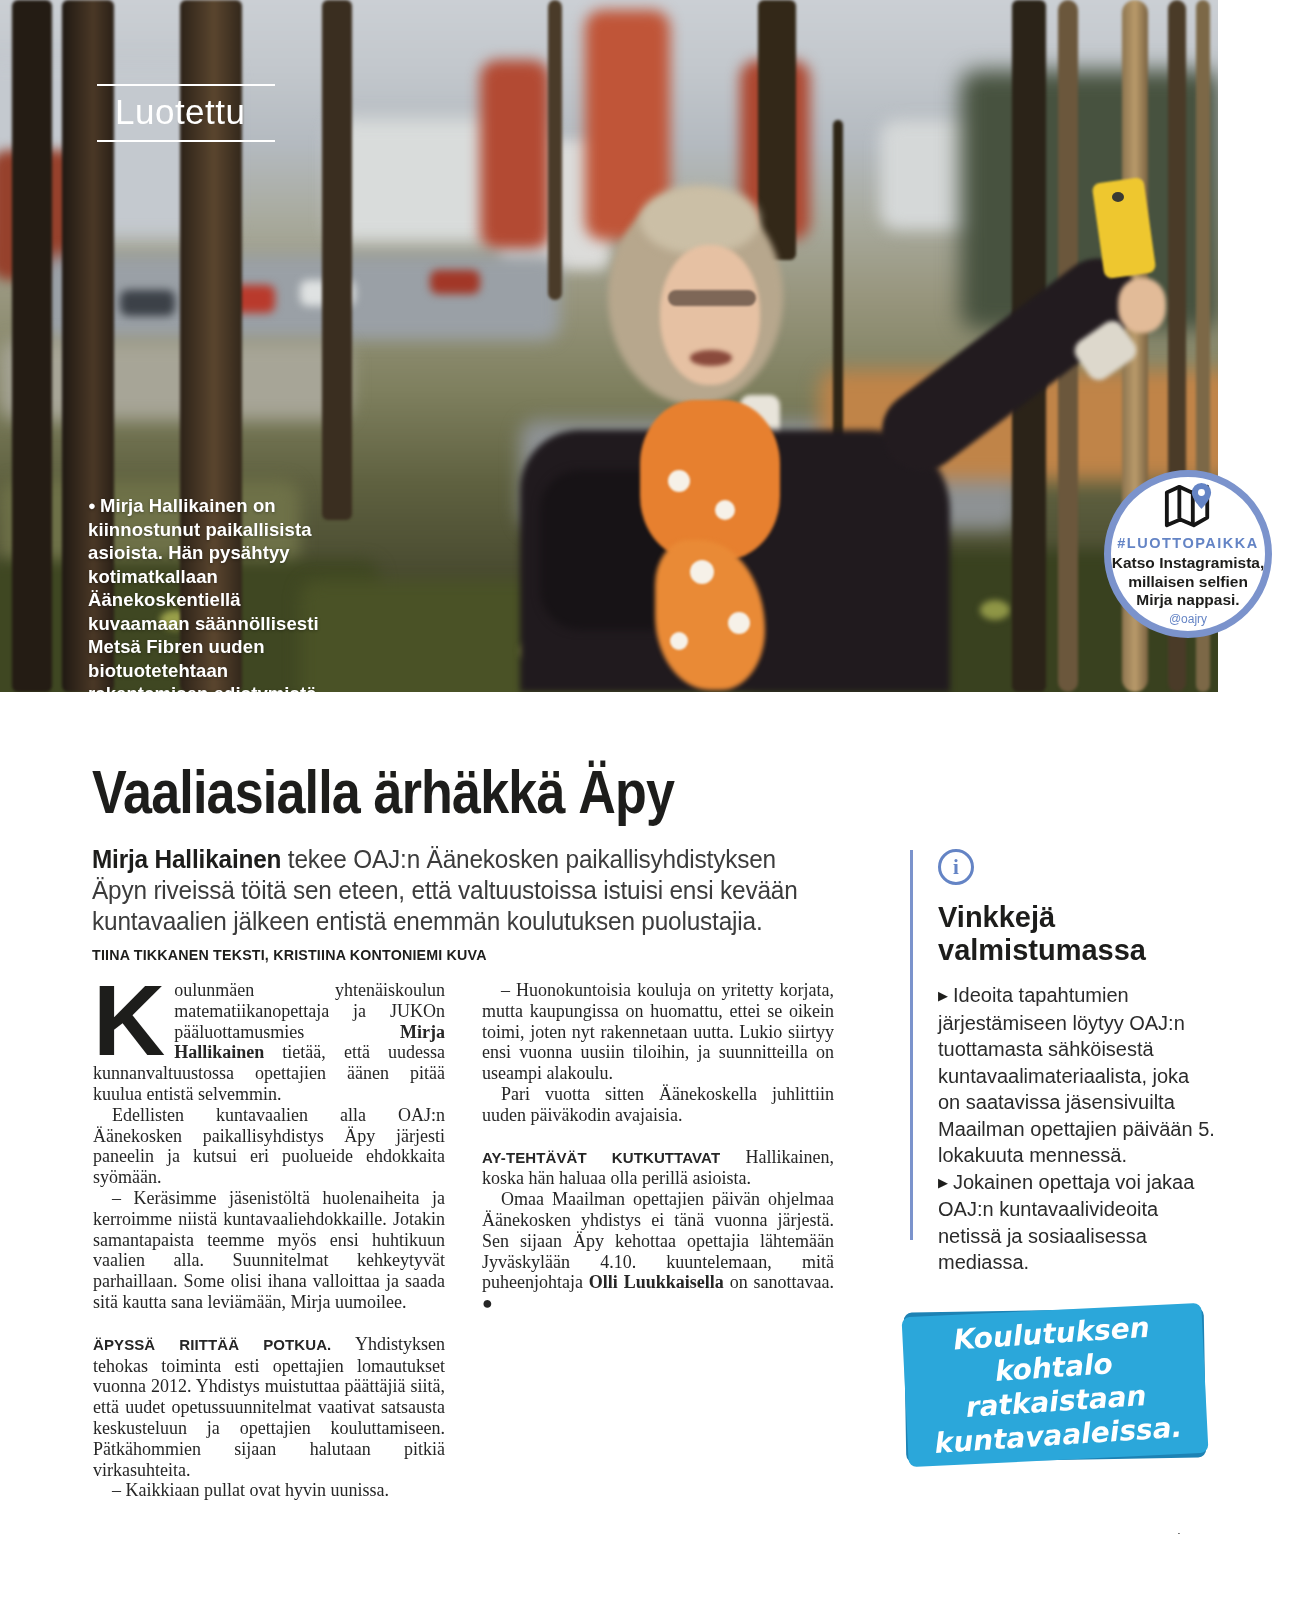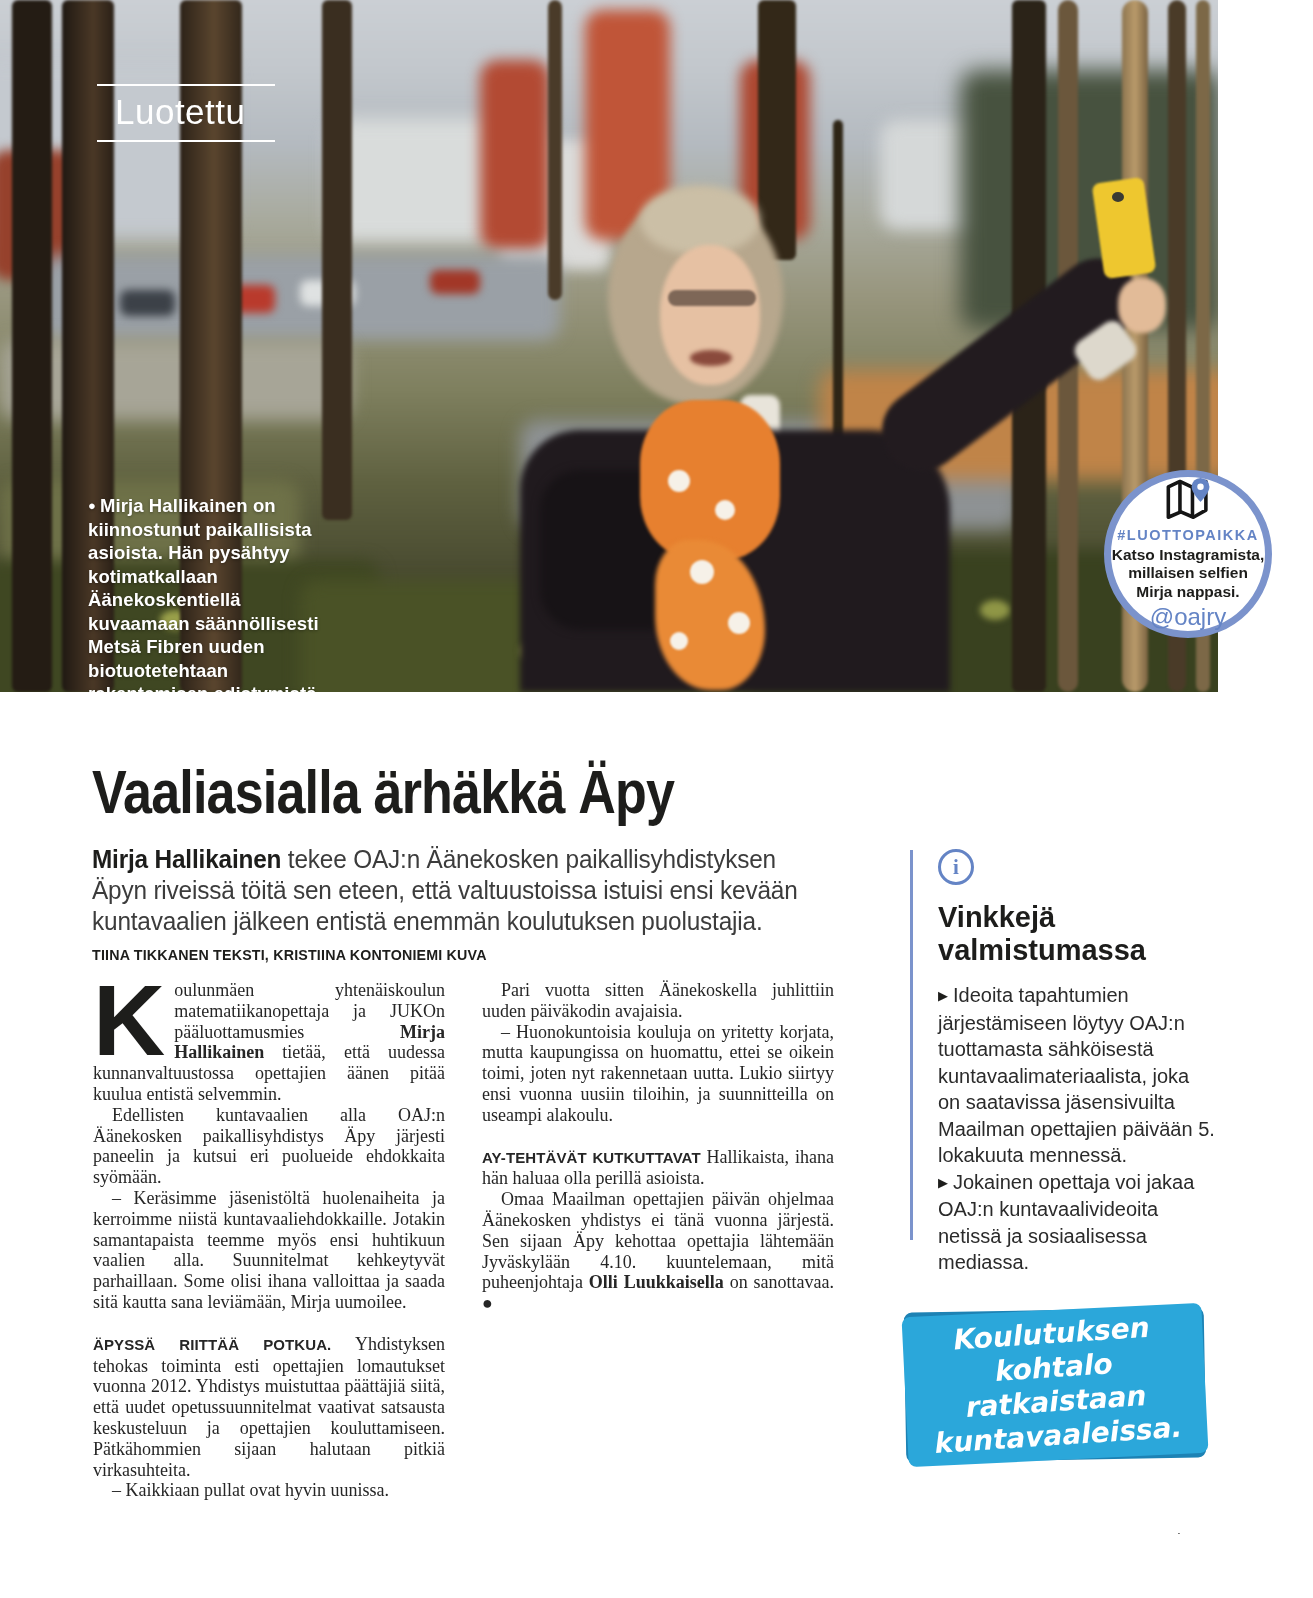--- a/index.html
+++ b/index.html
@@ -24,21 +24,21 @@
     font-size:18.5px;line-height:23.5px;font-weight:700;letter-spacing:.1px;
     text-shadow:0 1px 3px rgba(0,0,0,.35);}
   .photo-caption .dot{font-size:13px;vertical-align:2px;margin-right:4px;}
 
   
   .badge{position:absolute;left:1104px;top:470px;width:168px;height:168px;border-radius:50%;
     background:#ffffff;border:7px solid #7b93cc;box-sizing:border-box;z-index:5;
     display:flex;flex-direction:column;align-items:center;justify-content:center;text-align:center;}
   .badge .hash{color:#6484c5;font-weight:700;font-size:14.5px;letter-spacing:1.5px;margin-top:3px;}
   .badge .btxt{color:#1d1d1b;font-weight:700;font-size:15.5px;line-height:18.5px;margin-top:3px;}
-  .badge .handle{color:#6484c5;font-size:24px;margin-top:2px;}
+  .badge .handle{color:#6484c5;font-size:12px;margin-top:2px;}
 
   
   .headline{position:absolute;left:92px;top:756px;font-size:62px;font-weight:700;
     letter-spacing:-1px;transform:scaleX(.84);transform-origin:left top;white-space:nowrap;color:#1d1d1b;}
   .lead{position:absolute;left:92px;top:844px;width:800px;font-size:26.5px;line-height:31px;
     color:#3c3c3c;letter-spacing:-.2px;transform:scaleX(.92);transform-origin:left top;}
   .lead b{color:#1d1d1b;}
   .byline{position:absolute;left:92px;top:946px;font-size:15px;font-weight:700;letter-spacing:.2px;
     transform:scaleX(.95);transform-origin:left top;}
 
@@ -185,24 +185,24 @@
         <span class="dropcap">K</span><span>oulunmäen yhtenäiskoulun matematiikanopettaja ja JUKOn pääluottamusmies </span><b>Mirja Hallikainen</b><span> tietää, että uudessa kunnanvaltuustossa opettajien äänen pitää kuulua entistä selvemmin.</span>
       </p>
       <p class="ind">Edellisten kuntavaalien alla OAJ:n Äänekosken paikallisyhdistys Äpy järjesti paneelin ja kutsui eri puolueide ehdokkaita syömään.</p>
       <p class="ind">– Keräsimme jäsenistöltä huolenaiheita ja kerroimme niistä kuntavaaliehdokkaille. Jotakin samantapaista teemme myös ensi huhtikuun vaalien alla. Suunnitelmat kehkeytyvät parhaillaan. Some olisi ihana valloittaa ja saada sitä kautta sana leviämään, Mirja uumoilee.</p>
       <p class="sect">
         <span class="runin">ÄPYSSÄ RIITTÄÄ POTKUA.</span><span> Yhdistyksen tehokas toiminta esti opettajien lomautukset vuonna 2012. Yhdistys muistuttaa päättäjiä siitä, että uudet opetussuunnitelmat vaativat satsausta keskusteluun ja opettajien kouluttamiseen. Pätkähommien sijaan halutaan pitkiä virkasuhteita.</span>
       </p>
       <p class="ind">– Kaikkiaan pullat ovat hyvin uunissa.</p>
     </div>
     <div class="col">
+      <p class="ind">– Huonokuntoisia kouluja on yritetty korjata, mutta kaupungissa on huomattu, ettei se oikein toimi, joten nyt rakennetaan uutta. Lukio siirtyy ensi vuonna uusiin tiloihin, ja suunnitteilla on useampi alakoulu.</p>
       <p class="ind">Pari vuotta sitten Äänekoskella juhlittiin uuden päiväkodin avajaisia.</p>
-      <p class="ind">– Huonokuntoisia kouluja on yritetty korjata, mutta kaupungissa on huomattu, ettei se oikein toimi, joten nyt rakennetaan uutta. Lukio siirtyy ensi vuonna uusiin tiloihin, ja suunnitteilla on useampi alakoulu.</p>
       <p class="sect">
-        <span class="runin">AY-TEHTÄVÄT KUTKUTTAVAT</span><span> Hallikaista, ihana hän haluaa olla perillä asioista.</span>
+        <span class="runin">AY-TEHTÄVÄT KUTKUTTAVAT</span><span> Hallikainen, koska hän haluaa olla perillä asioista.</span>
       </p>
       <p class="ind">
         <span>Omaa Maailman opettajien päivän ohjelmaa Äänekosken yhdistys ei tänä vuonna järjestä. Sen sijaan Äpy kehottaa opettajia lähtemään Jyväskylään 4.10. kuuntelemaan, mitä puheenjohtaja </span><b>Olli Luukkaisella</b><span> on sanottavaa. ●</span>
       </p>
     </div>
   </div>
 
   <div class="side-rule"></div>
   <div class="info-icon">
     <span>i</span>

